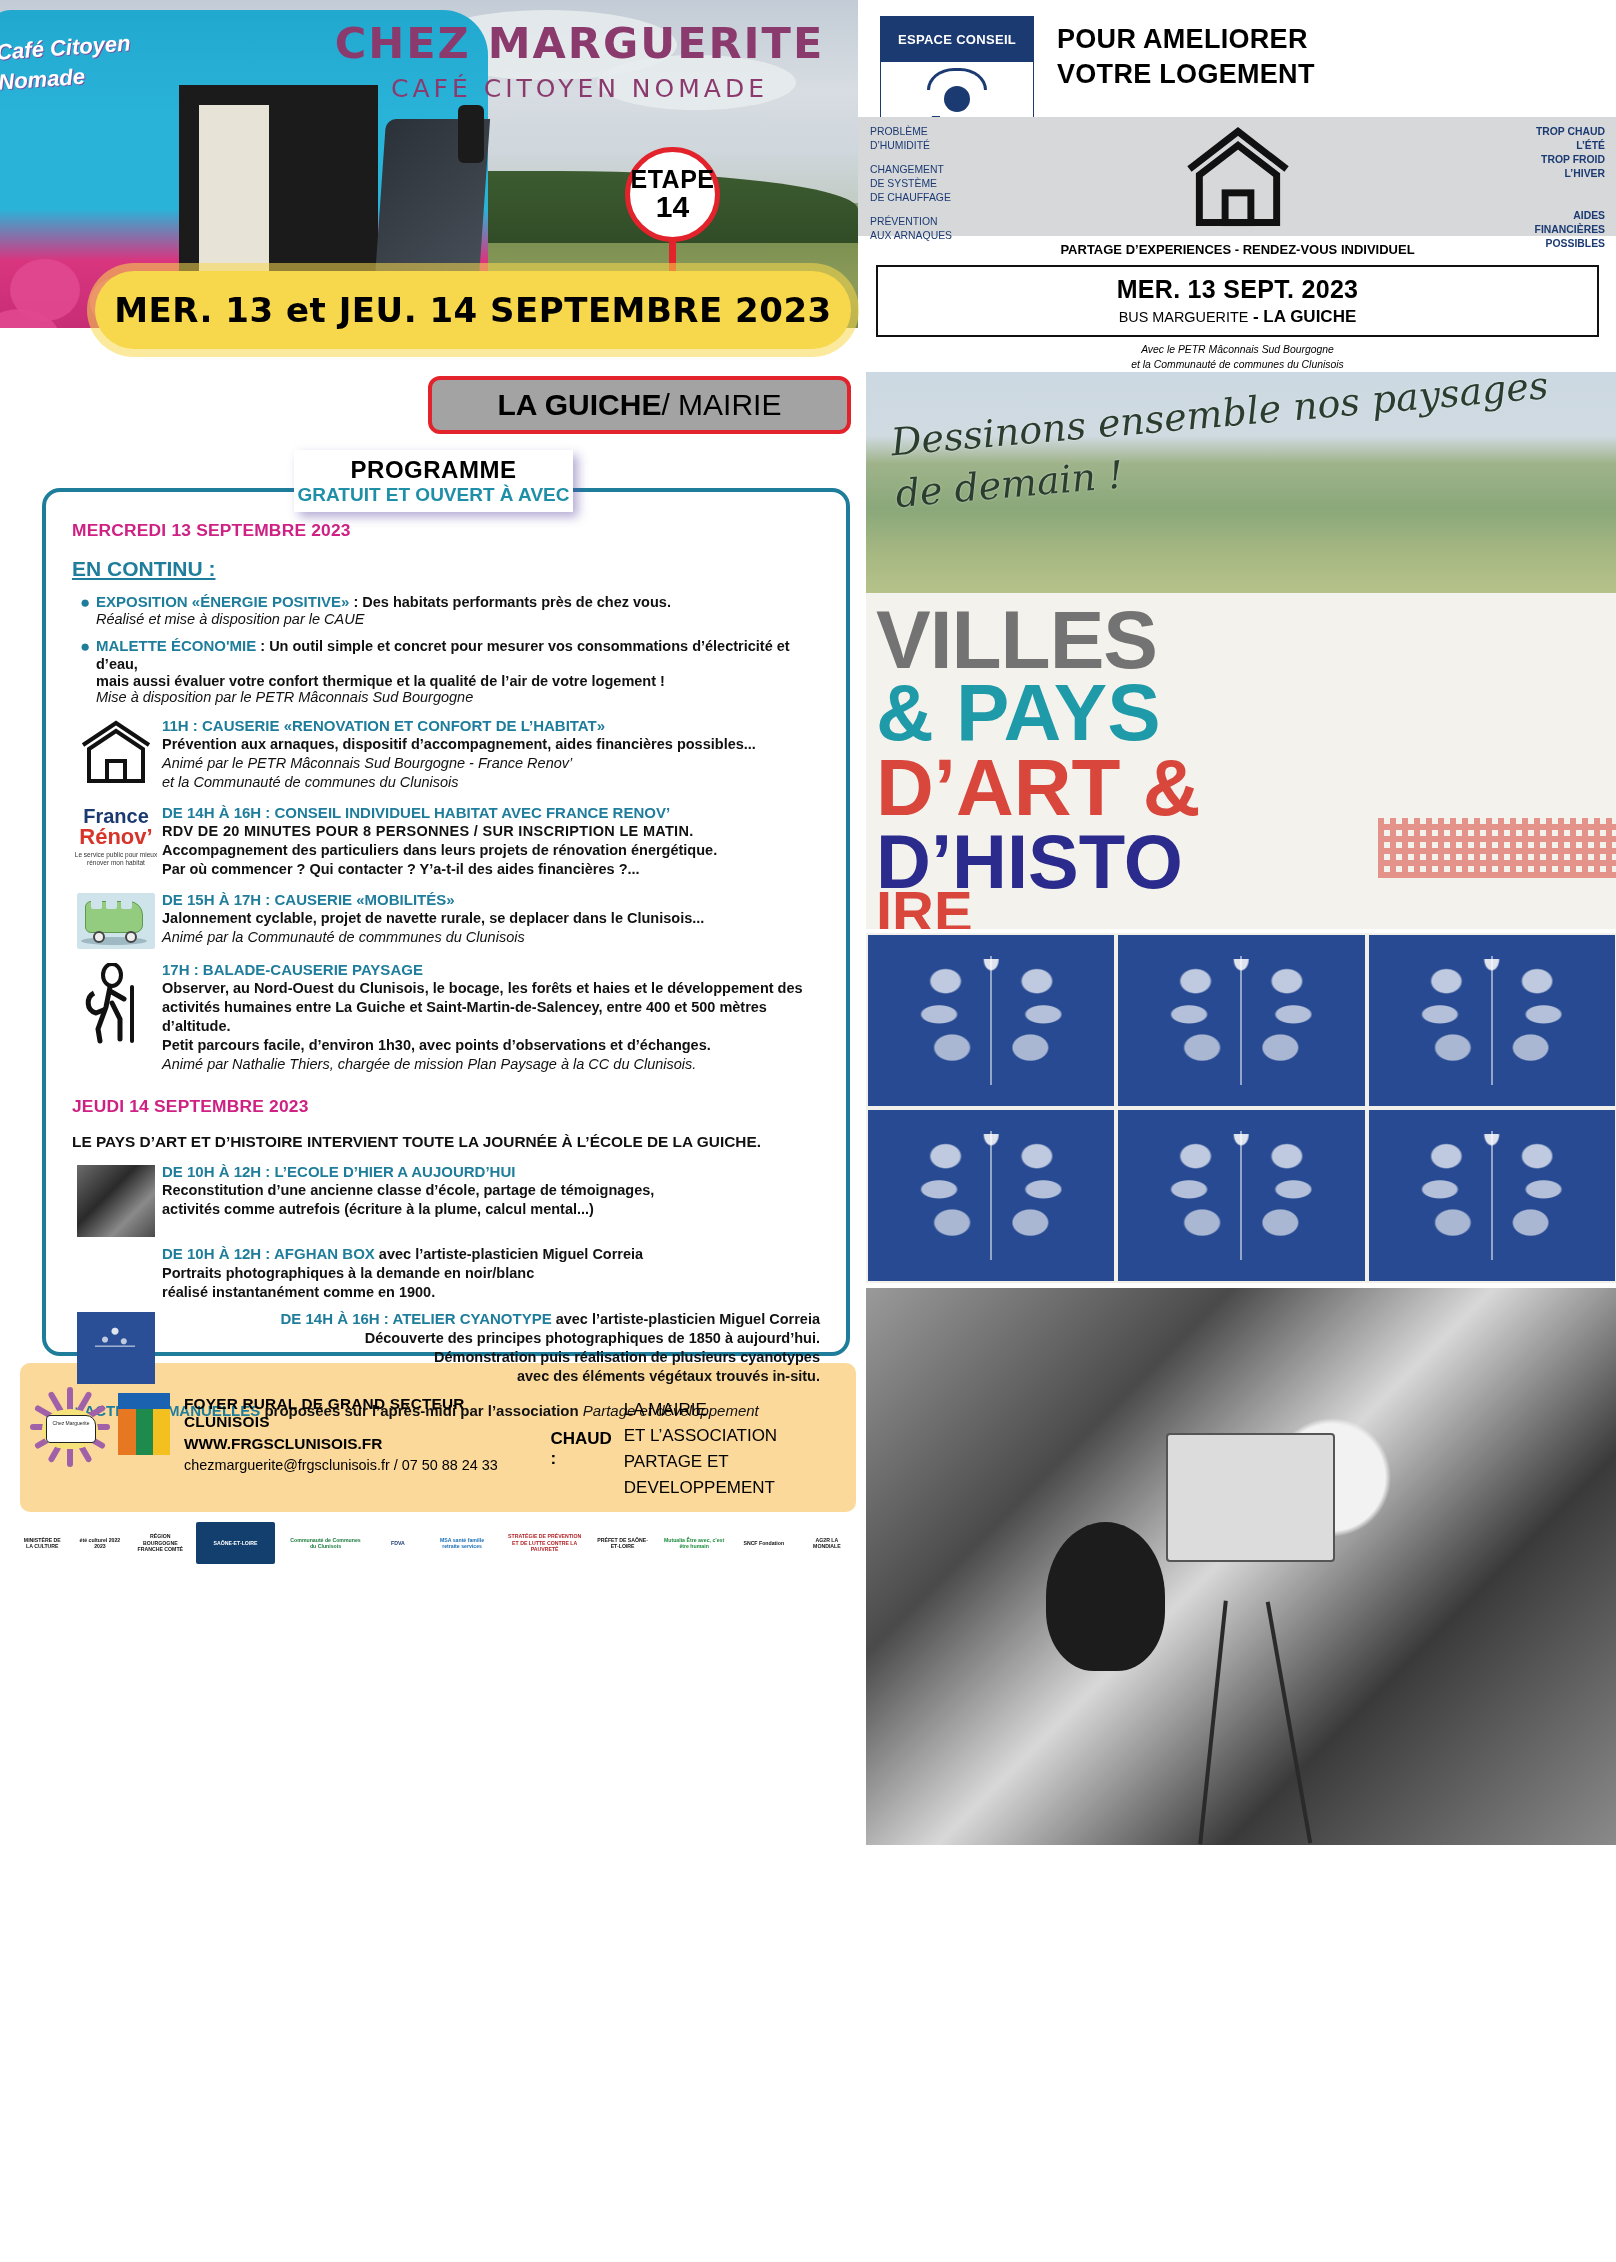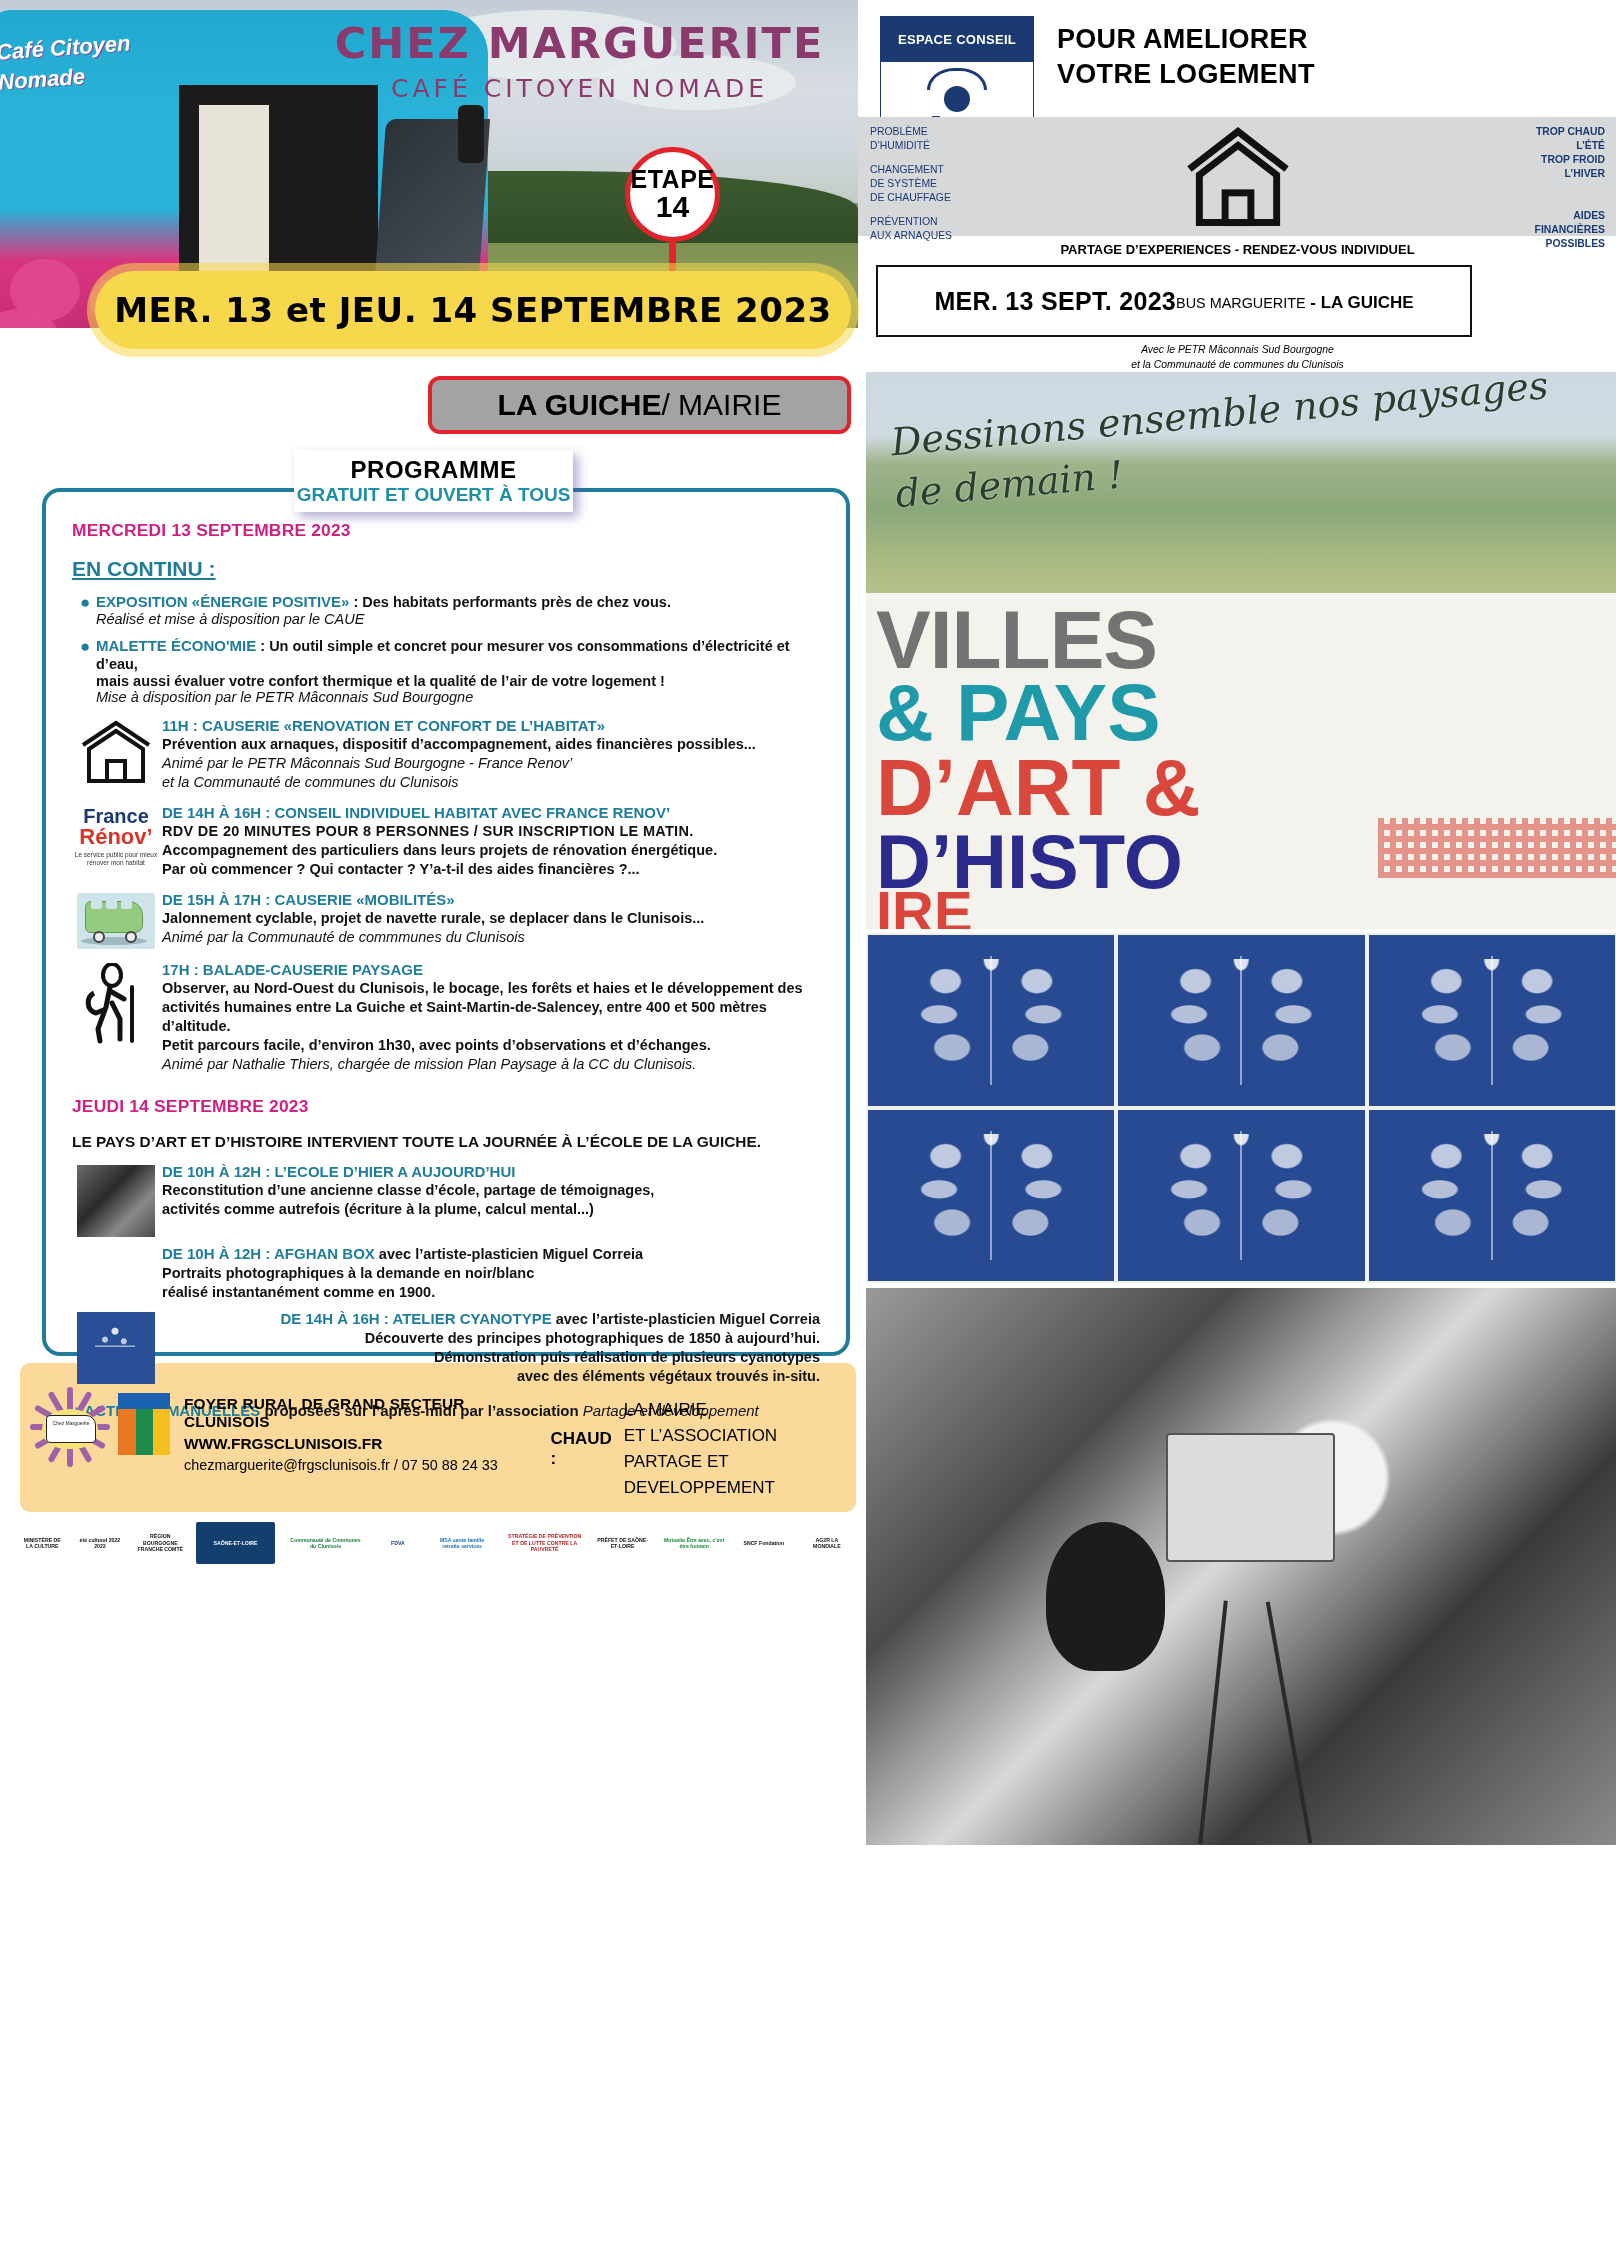--- a/index.html
+++ b/index.html
@@ -297,23 +297,23 @@
   }
   .gb-left { position:absolute; left:12px; top:8px; font-size:10.4px; font-weight:normal; color:#1b3a72; line-height:14px;}
   .gb-right { position:absolute; right:12px; top:8px; font-size:10.4px; font-weight:bold; color:#1b3a72; line-height:14px; text-align:right;}
   .gb-house { position:absolute; left:50%; top:10px; transform:translateX(-50%); }
 
   .partage-line {
     position:absolute; left:0; top:242px; width:759px; text-align:center;
     font-size:13px; font-weight:bold;
   }
   .date-box {
-    position:absolute; left:18px; top:265px; width:596px; height:72px;
+    position:absolute; left:18px; top:265px; width:723px; height:72px;
     border:2.5px solid #111; background:#fff;
-    display:flex; flex-direction:row; align-items:center; justify-content:center;
+    display:flex; flex-direction:column; align-items:center; justify-content:center;
   }
   .date-box .d1 { font-size:25px; font-weight:bold; letter-spacing:0.3px;}
   .date-box .d2 { font-size:17px; font-weight:bold; margin-top:3px;}
   .date-box .d2 .lite { font-weight:normal; font-size:14.4px;margin-top:25px; }
   .avec-petr {
     position:absolute; left:0; top:342px; width:759px; text-align:center;
     font-size:10.4px; font-style:italic; line-height:15px;
   }
 
   
@@ -433,21 +433,21 @@
   <span>MER. 13 et JEU. 14 SEPTEMBRE 2023</span>
 </div>
 
 <div class="guiche-box">
   <span class="b">LA GUICHE</span>
   <span class="n"> / MAIRIE</span>
 </div>
 
 <div class="prog-tab">
   <div class="t1">PROGRAMME</div>
-  <div class="t2">GRATUIT ET OUVERT À TOUS</div>
+  <div class="t2">GRATUIT ET OUVERT À AVEC</div>
 </div>
 
 <div class="panel">
   <div class="panel-inner">
 
     <div class="day-title">MERCREDI 13 SEPTEMBRE 2023</div>
     <div class="subhead">EN CONTINU :</div>
 
     <div class="bullet-row">
       <div class="bullet-dot">●</div>

